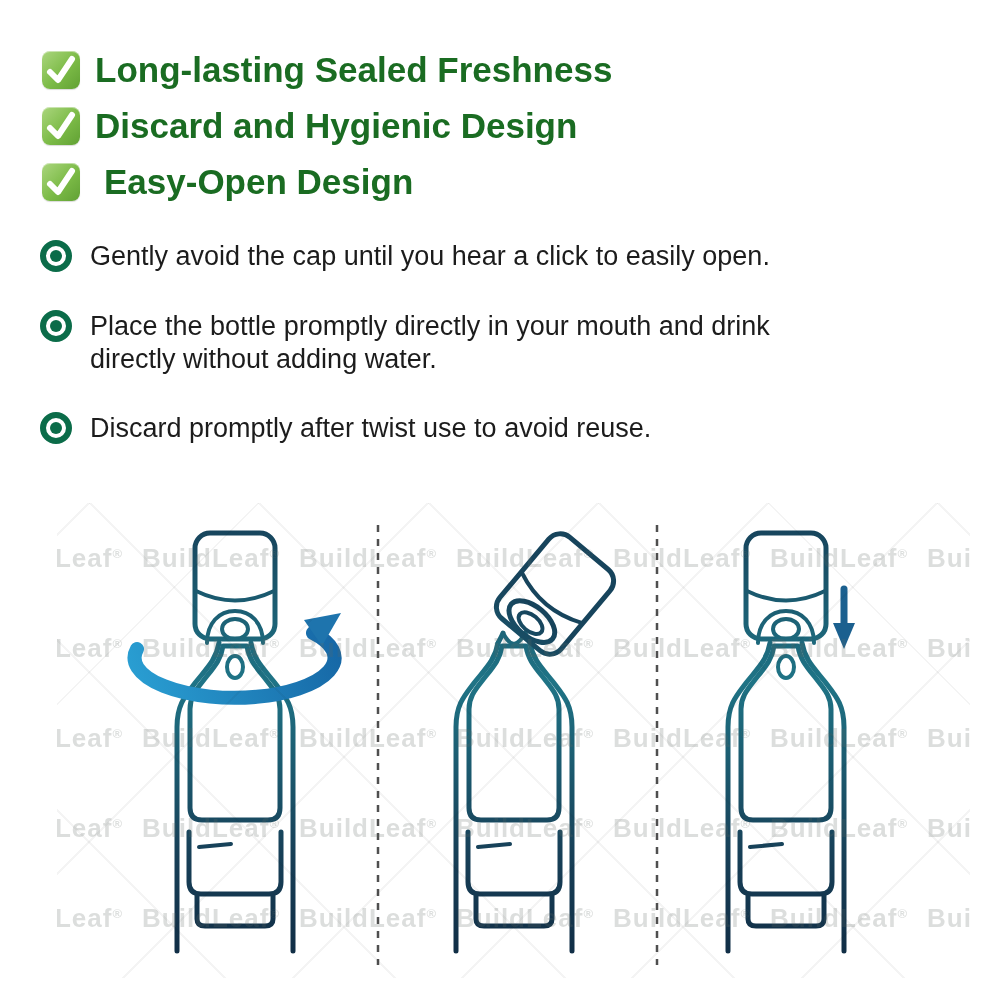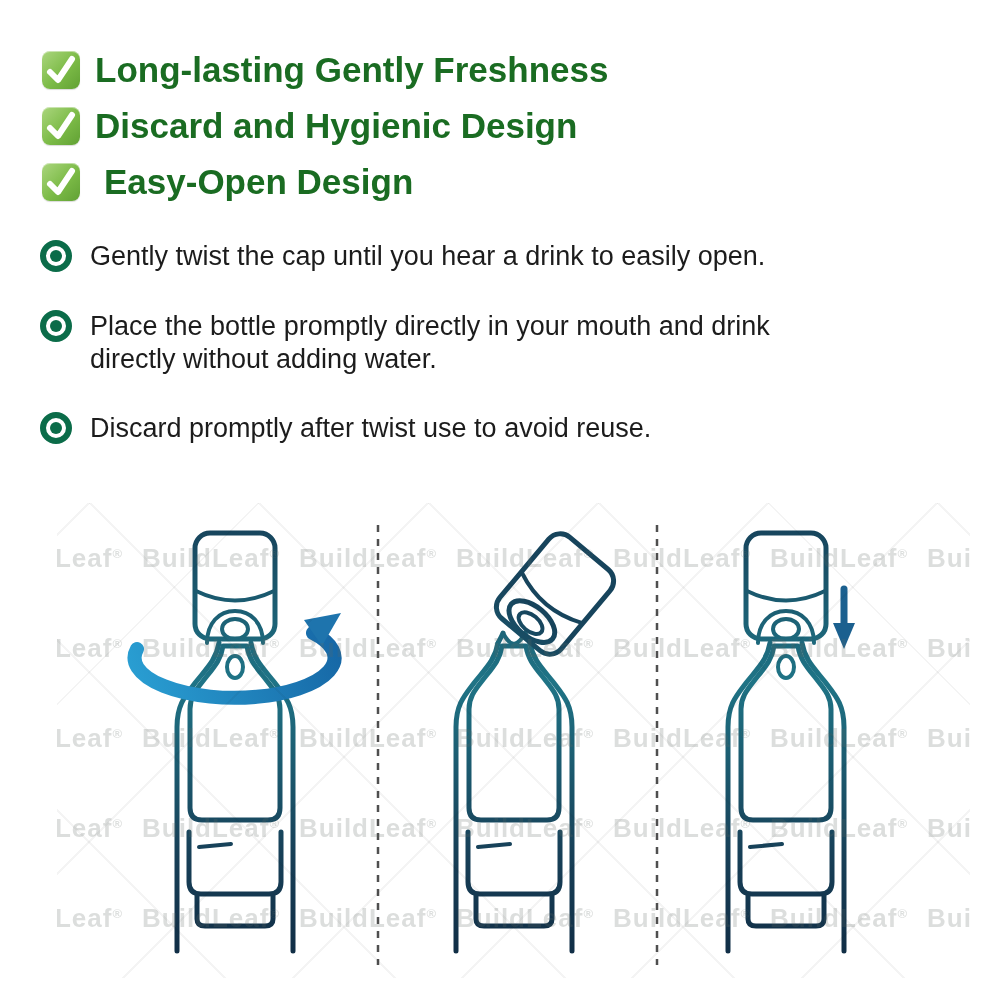--- a/index.html
+++ b/index.html
@@ -136,21 +136,21 @@
       <span class="wm-word" style="left: 927px; top: 993px;">BuildLeaf</span>
     </div>
 
   <div class="features">
     <div class="feature-row" style="top:50px;">
       <span class="check-box">
         <svg width="38" height="38" viewBox="0 0 38 38">
             <polyline points="8,21 16,29 30,8" fill="none" stroke="#ffffff" stroke-width="6" stroke-linecap="round" stroke-linejoin="round"></polyline>
           </svg>
       </span>
-      <span class="feature-label">Long-lasting Gently Freshness</span>
+      <span class="feature-label">Long-lasting Sealed Freshness</span>
     </div>
     <div class="feature-row" style="top:106px;">
       <span class="check-box">
         <svg width="38" height="38" viewBox="0 0 38 38">
             <polyline points="8,21 16,29 30,8" fill="none" stroke="#ffffff" stroke-width="6" stroke-linecap="round" stroke-linejoin="round"></polyline>
           </svg>
       </span>
       <span class="feature-label">Discard and Hygienic Design</span>
     </div>
     <div class="feature-row" style="top:162px;gap:9px;">
@@ -160,21 +160,21 @@
           </svg>
       </span>
       <span class="feature-label">Easy-Open Design</span>
     </div>
   </div>
 
   <div class="instructions">
     <div class="inst-row" style="top:240px;">
       <span class="bullet"></span>
       <span class="inst-text">
-        <div>Gently twist the cap until you hear a drink to easily open.</div>
+        <div>Gently avoid the cap until you hear a click to easily open.</div>
           <div></div>
       </span>
     </div>
     <div class="inst-row" style="top:310px;">
       <span class="bullet"></span>
       <span class="inst-text">
         <div>Place the bottle promptly directly in your mouth and drink</div>
           <div>directly without adding water.</div>
       </span>
     </div>

